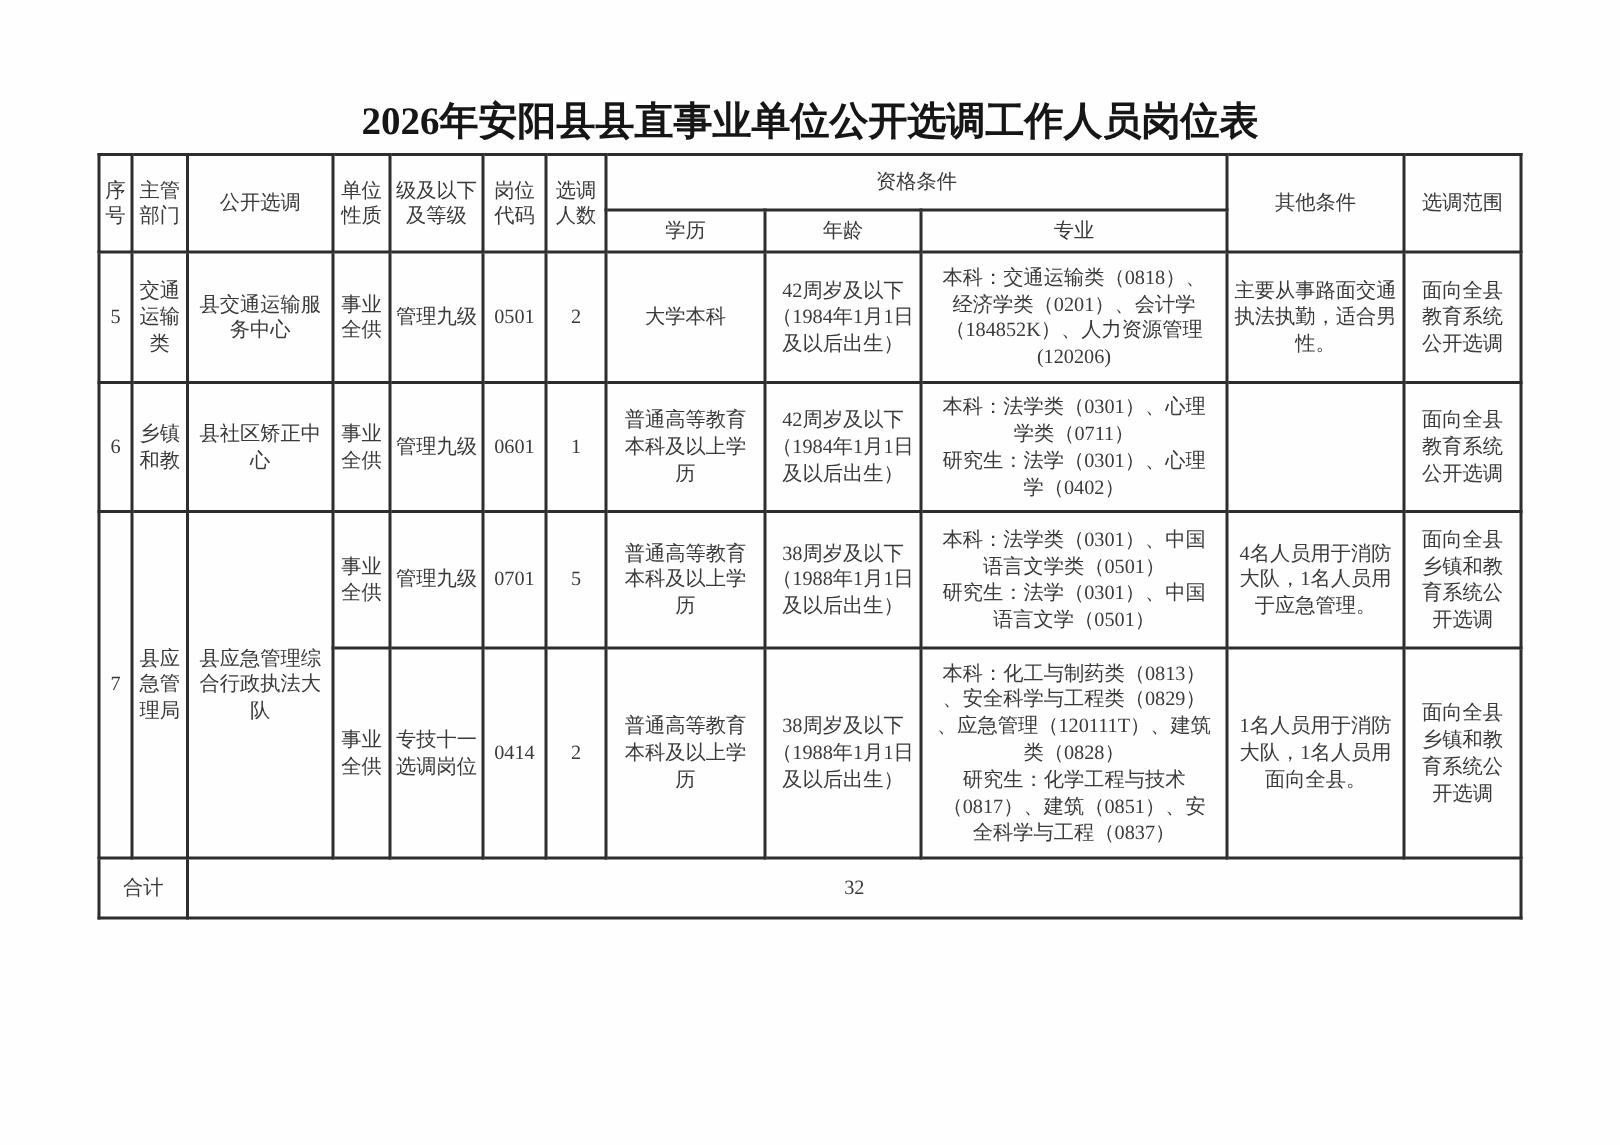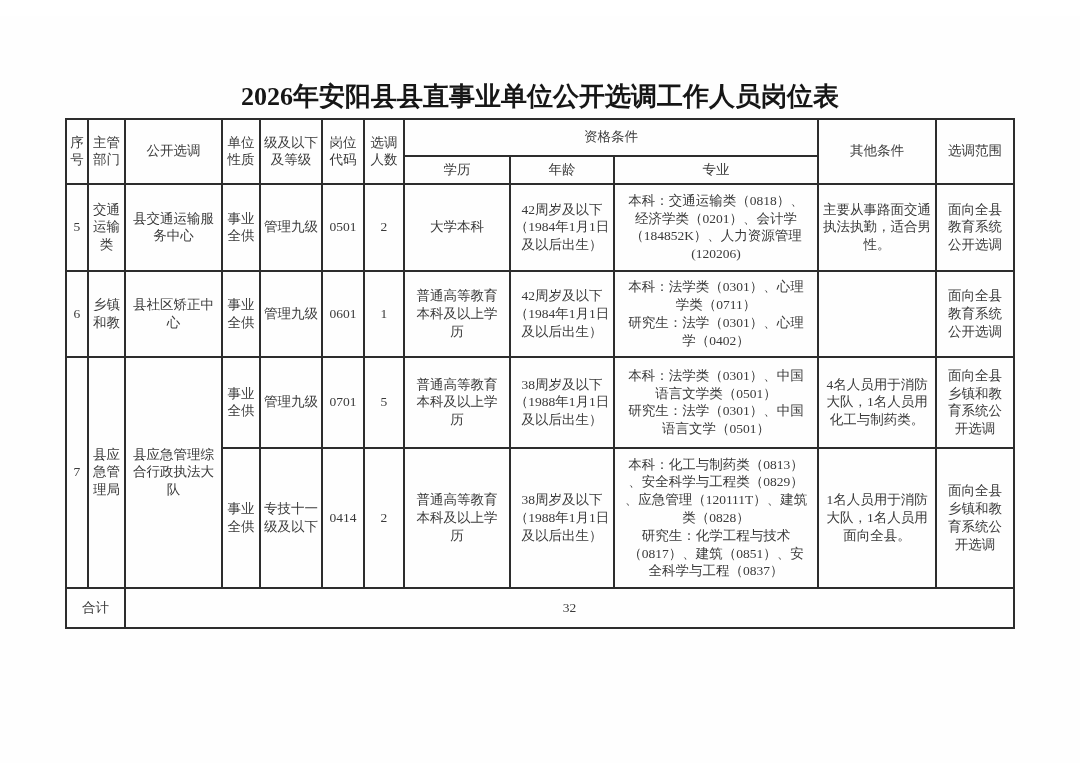--- a/index.html
+++ b/index.html
@@ -6,21 +6,21 @@
   body {
     width: 1080px; height: 763px;
     background: #ffffff;
     font-family: "Liberation Serif", "DejaVu Serif", serif;
     color: #333333;
     overflow: hidden;
   }
   .page { position: relative; width: 1080px; height: 763px; background: #fefefe; }
   .doc-title {
     padding-top: 66px;
-    margin: 16px auto 6px auto;
+    margin: 0 auto 6px auto;
     text-align: center;
     font-size: 26px;
     font-weight: bold;
     color: #161616;
     line-height: 1.15;
   }
   table.positions {
     border-collapse: collapse;
     table-layout: fixed;
     width: 948px;
@@ -156,31 +156,31 @@
 历</td>
         <td class="tl">38周岁及以下
 （1988年1月1日
 及以后出生）</td>
         <td class="tl">本科：法学类（0301）、中国
 语言文学类（0501）
 研究生：法学（0301）、中国
 语言文学（0501）</td>
         <td class="tl">4名人员用于消防
 大队，1名人员用
-化工与制药类。</td>
+于应急管理。</td>
         <td class="scope">面向全县
 乡镇和教
 育系统公
 开选调</td>
       </tr>
 
       <tr class="r7b">
         <td>事业全供</td>
         <td>专技十一
-级及以下</td>
+选调岗位</td>
         <td>0414</td>
         <td>2</td>
         <td>普通高等教育
 本科及以上学
 历</td>
         <td class="tl">38周岁及以下
 （1988年1月1日
 及以后出生）</td>
         <td class="tl">本科：化工与制药类（0813）
 、安全科学与工程类（0829）

